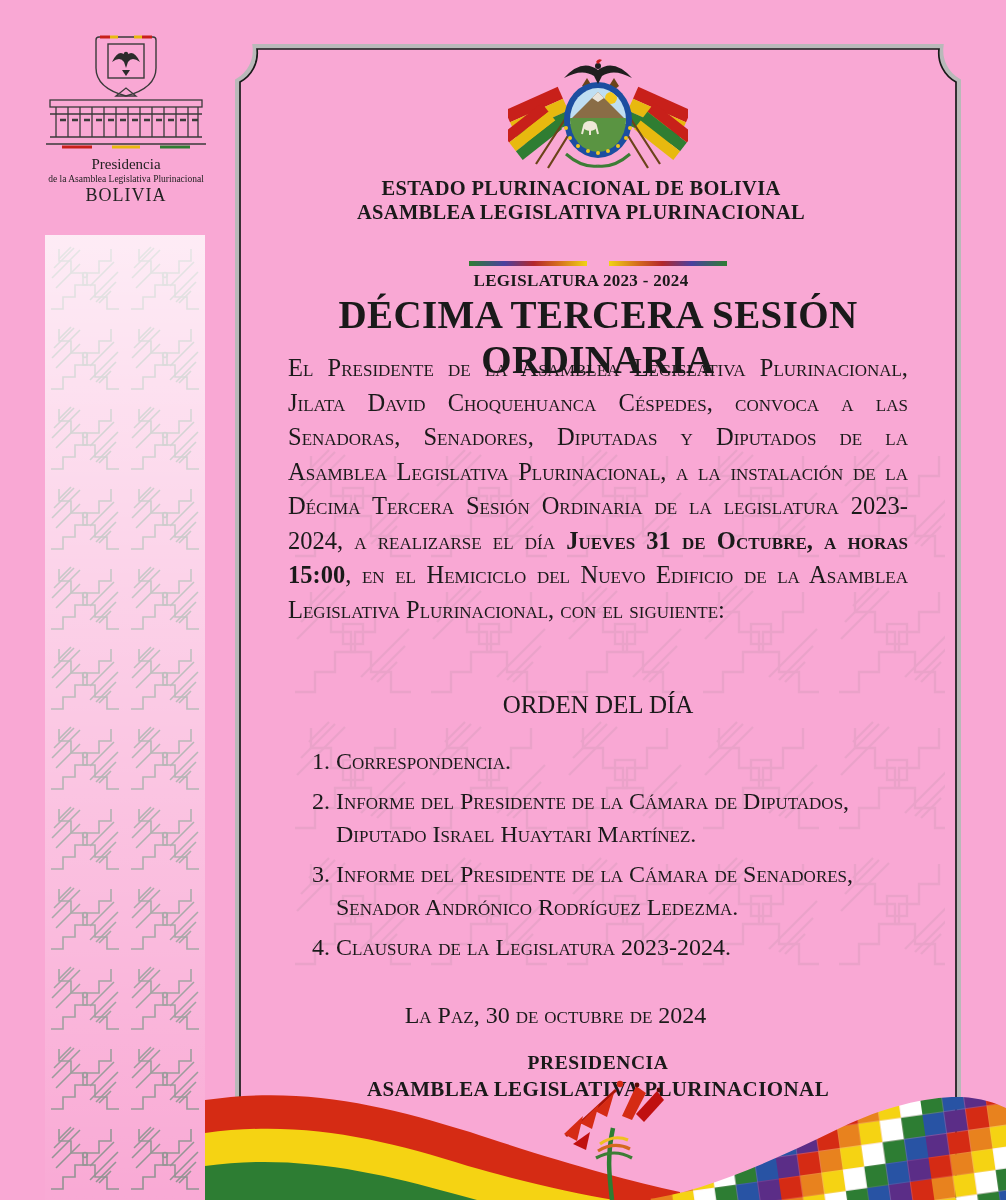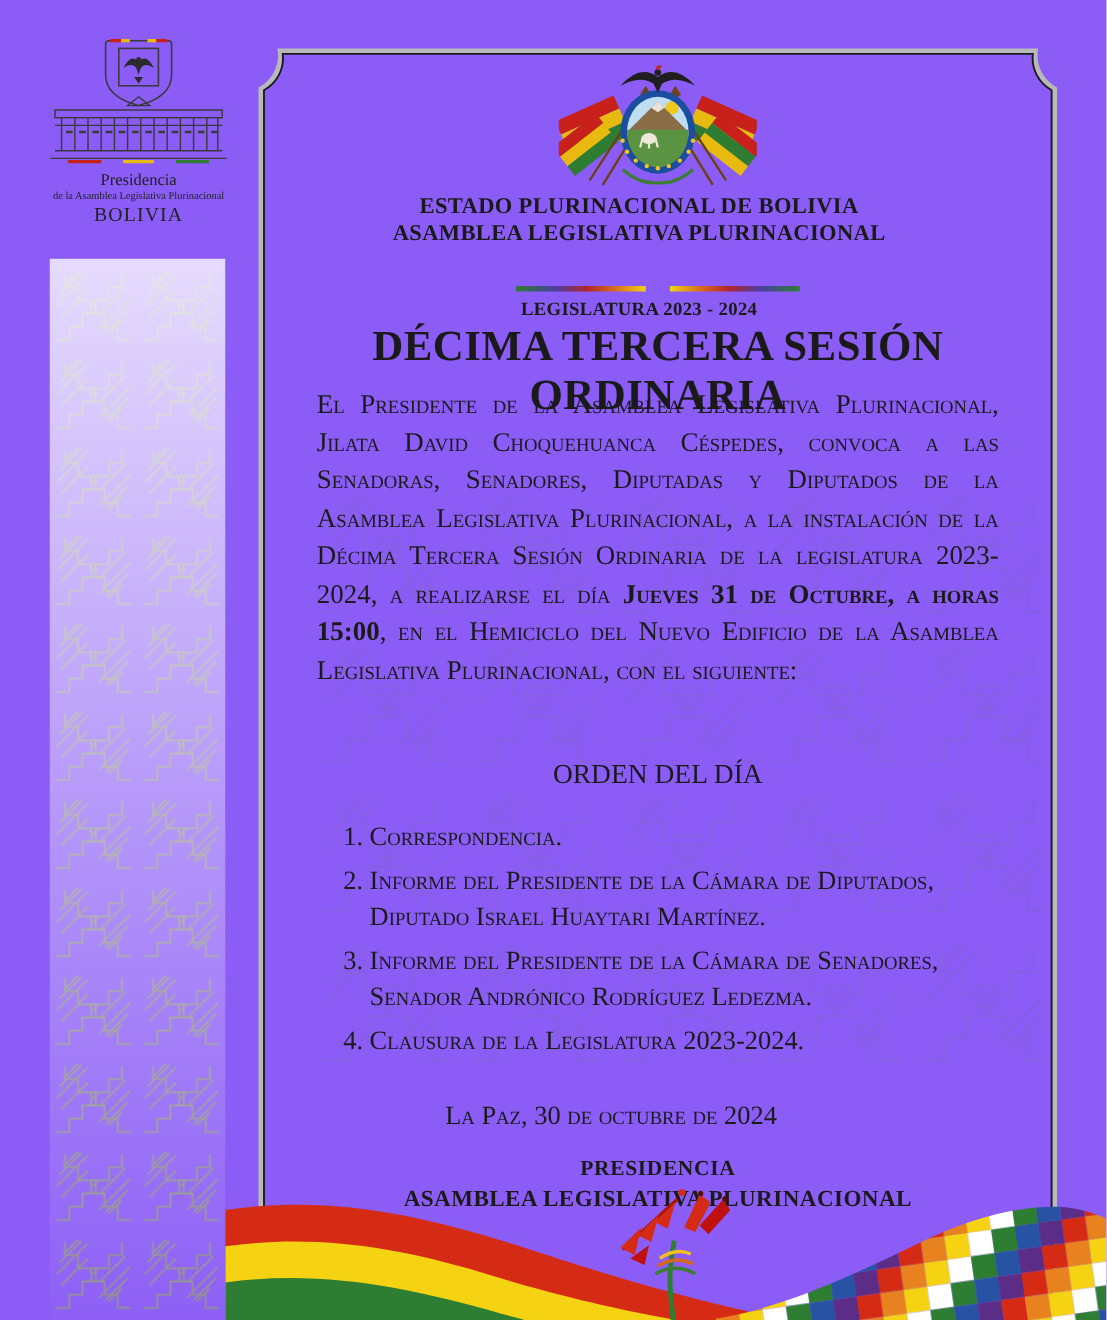--- a/index.html
+++ b/index.html
@@ -1,17 +1,17 @@
 <!DOCTYPE html>
 <html><head>
 <meta charset="utf-8">
 <style>
   html,body{margin:0;padding:0;background:#ffffff;}
   .poster{
-    position:relative;width:1006px;height:1200px;background:#8b5cf6;overflow:hidden;
+    position:relative;width:1006px;height:1200px;background:#f9a8d4;overflow:hidden;
     font-family:"Liberation Serif", serif;color:#1a1a1a;
   }
   .layer{position:absolute;}
   
   .logo{left:42px;top:34px;width:168px;text-align:center;}
   .logo .l1{font-size:15px;line-height:17px;color:#222;}
   .logo .l2{font-size:9.5px;line-height:13px;color:#222;}
   .logo .l3{font-size:18px;line-height:18px;letter-spacing:1px;color:#222;}
   
   .hdr{left:239px;top:176px;width:684px;text-align:center;font-weight:bold;z-index:4;}

